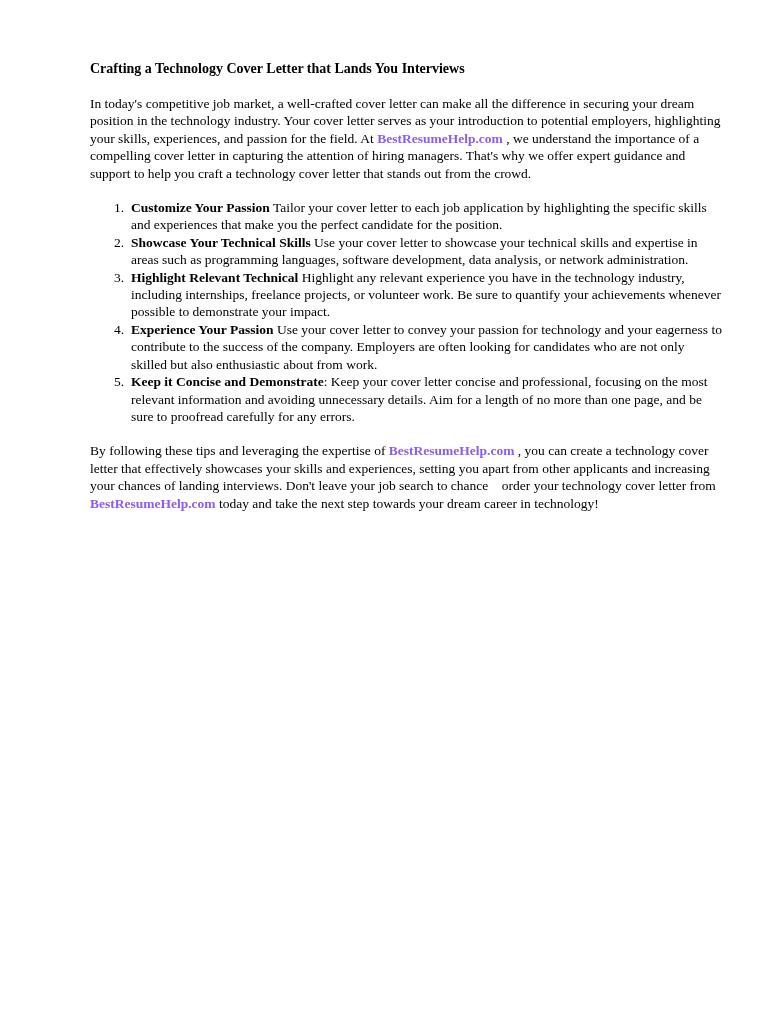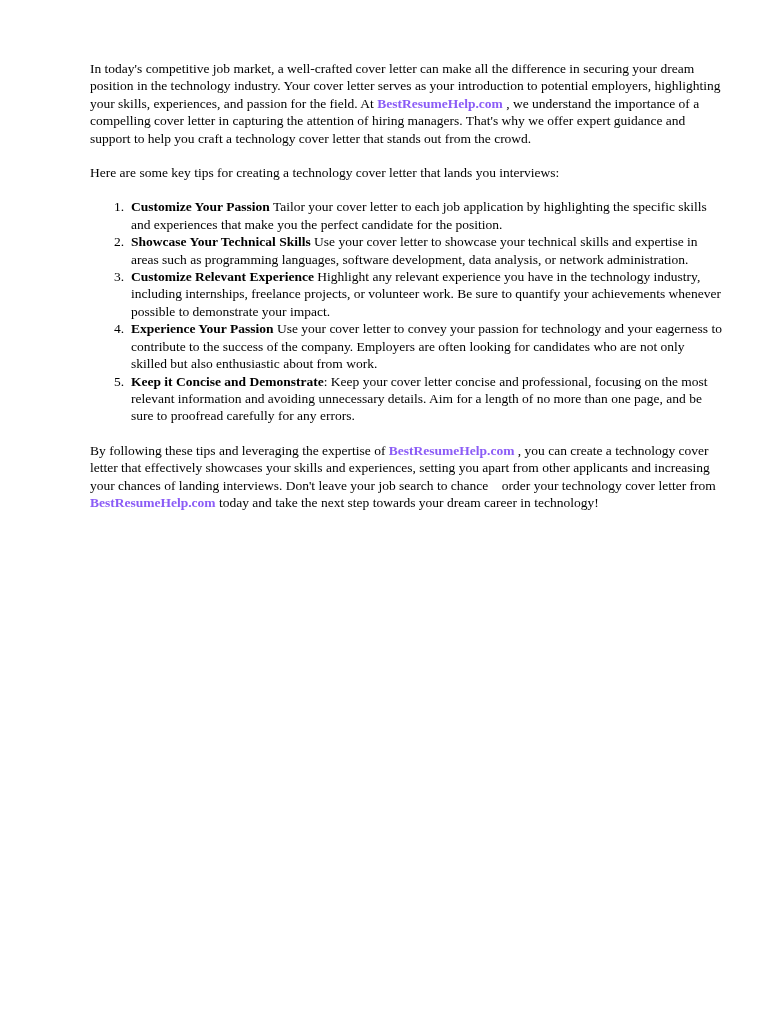--- a/index.html
+++ b/index.html
@@ -59,37 +59,37 @@
   }
   .tip-heading {
     font-weight: bold;
   }
 </style>
 </head>
 <body>
 
 <div class="page">
 
+  <h1 class="doc-title">Crafting a Technology Cover Letter that Lands You Interviews</h1>
 
   <p class="para"><span>In today's competitive job market, a well-crafted cover letter can make all the difference in securing your dream position in the technology industry. Your cover letter serves as your introduction to potential employers, highlighting your skills, experiences, and passion for the field. At </span><a class="brand-link">BestResumeHelp.com</a><span> , we understand the importance of a compelling cover letter in capturing the attention of hiring managers. That's why we offer expert guidance and support to help you craft a technology cover letter that stands out from the crowd.</span></p>
 
-  <p class="para">Here are some key tips for creating a technology cover letter that lands you interviews:</p>
 
   <ol class="tips-list">
     <li class="tip">
       <span class="tip-num">1.</span>
       <span class="tip-body"><span class="tip-heading">Customize Your Passion</span><span> Tailor your cover letter to each job application by highlighting the specific skills and experiences that make you the perfect candidate for the position.</span></span>
     </li>
     <li class="tip">
       <span class="tip-num">2.</span>
       <span class="tip-body"><span class="tip-heading">Showcase Your Technical Skills</span><span> Use your cover letter to showcase your technical skills and expertise in areas such as programming languages, software development, data analysis, or network administration.</span></span>
     </li>
     <li class="tip">
       <span class="tip-num">3.</span>
-      <span class="tip-body"><span class="tip-heading">Customize Relevant Experience</span><span> Highlight any relevant experience you have in the technology industry, including internships, freelance projects, or volunteer work. Be sure to quantify your achievements whenever possible to demonstrate your impact.</span></span>
+      <span class="tip-body"><span class="tip-heading">Highlight Relevant Technical</span><span> Highlight any relevant experience you have in the technology industry, including internships, freelance projects, or volunteer work. Be sure to quantify your achievements whenever possible to demonstrate your impact.</span></span>
     </li>
     <li class="tip">
       <span class="tip-num">4.</span>
       <span class="tip-body"><span class="tip-heading">Experience Your Passion</span><span> Use your cover letter to convey your passion for technology and your eagerness to contribute to the success of the company. Employers are often looking for candidates who are not only skilled but also enthusiastic about from work.</span></span>
     </li>
     <li class="tip">
       <span class="tip-num">5.</span>
       <span class="tip-body"><span class="tip-heading">Keep it Concise and Demonstrate</span><span>: Keep your cover letter concise and professional, focusing on the most relevant information and avoiding unnecessary details. Aim for a length of no more than one page, and be sure to proofread carefully for any errors.</span></span>
     </li>
   </ol>

